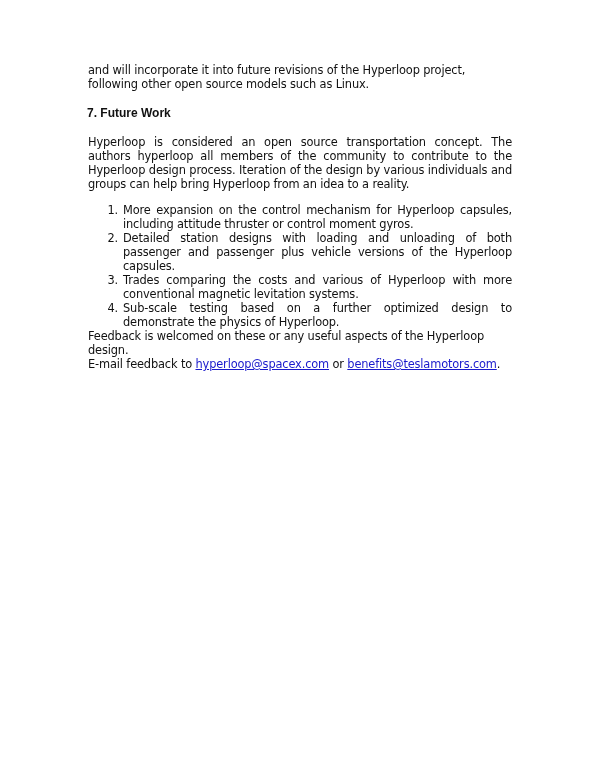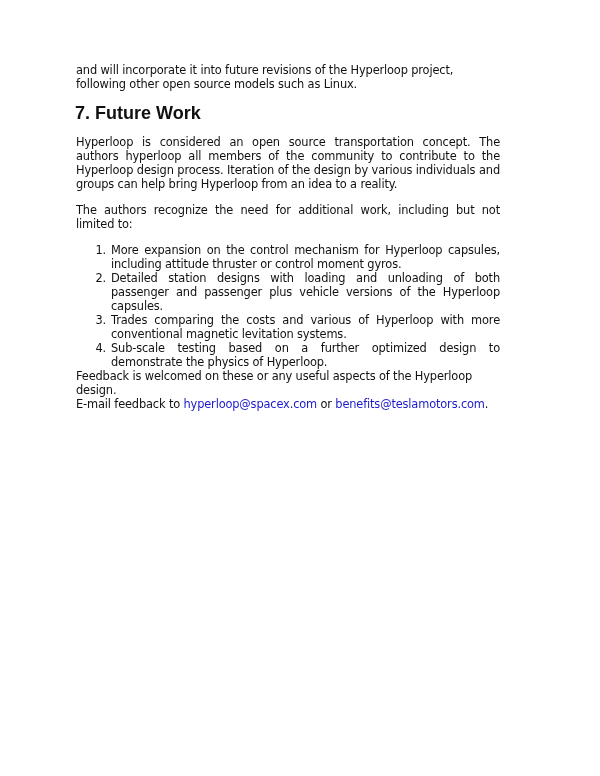--- a/index.html
+++ b/index.html
@@ -9,39 +9,39 @@
     }
     body {
       width: 600px;
       height: 776px;
       position: relative;
       overflow: hidden;
       color: #111111;
     }
     .page {
       position: absolute;
-      left: 76px;
+      left: 88px;
       top: 63px;
       width: 424px;
       font-family: "DejaVu Sans", sans-serif;
       font-size: 11.4px;
       line-height: 14px;
       letter-spacing: -0.15px;
     }
     .para {
       margin: 0;
       text-align: justify;
     }
     .intro {
       text-align: left;
     }
     .heading {
       font-family: "Liberation Sans", sans-serif;
       font-weight: bold;
-      font-size: 18px;
+      font-size: 12px;
       line-height: 20px;
       letter-spacing: 0;
       margin: 12px 0 0 -1px;
       color: #111111;
     }
     .p1 { margin-top: 12px; }
     .p2 { margin-top: 12px; }
     .list {
       list-style: none;
       margin: 12px 0 0 0;
@@ -58,33 +58,33 @@
       padding-right: 5px;
       box-sizing: border-box;
     }
     .list-text {
       flex: 1;
       text-align: justify;
     }
     .p3 { text-align: left; }
     .link {
       color: #1a1acc;
+      text-decoration: underline;
     }
   </style>
 </head>
 <body>
 
 <div class="page">
   <p class="para intro">and will incorporate it into future revisions of the Hyperloop project, following other open source models such as Linux.</p>
 
   <h2 class="heading">7. Future Work</h2>
 
   <p class="para p1">Hyperloop is considered an open source transportation concept. The authors hyperloop all members of the community to contribute to the Hyperloop design process. Iteration of the design by various individuals and groups can help bring Hyperloop from an idea to a reality.</p>
 
-  <p class="para p2">The authors recognize the need for additional work, including but not limited to:</p>
 
   <ol class="list">
     <li class="list-item">
       <span class="list-num">1.</span>
       <span class="list-text">More expansion on the control mechanism for Hyperloop capsules, including attitude thruster or control moment gyros.</span>
     </li>
     <li class="list-item">
       <span class="list-num">2.</span>
       <span class="list-text">Detailed station designs with loading and unloading of both passenger and passenger plus vehicle versions of the Hyperloop capsules.</span>
     </li>

